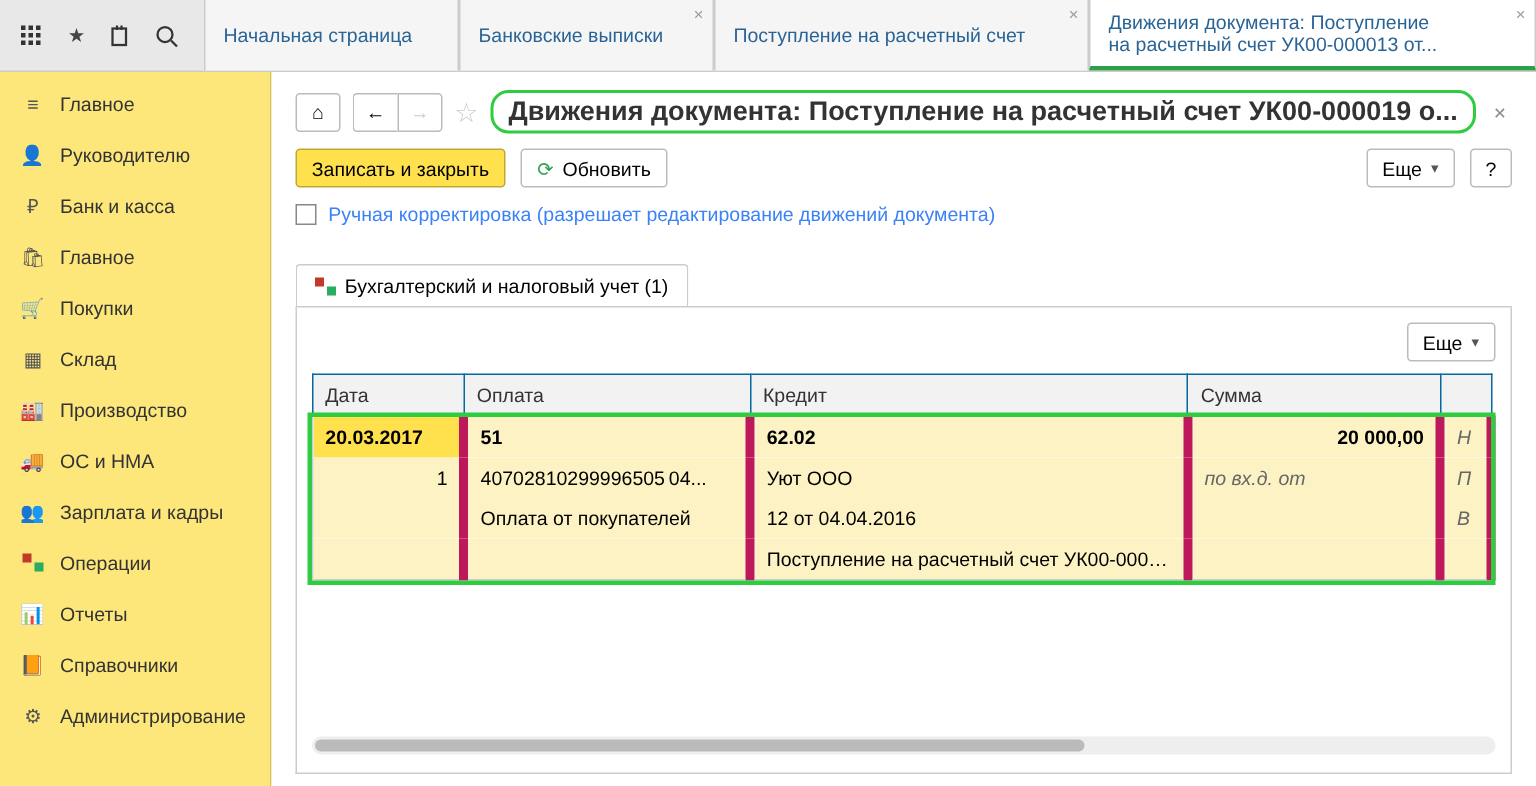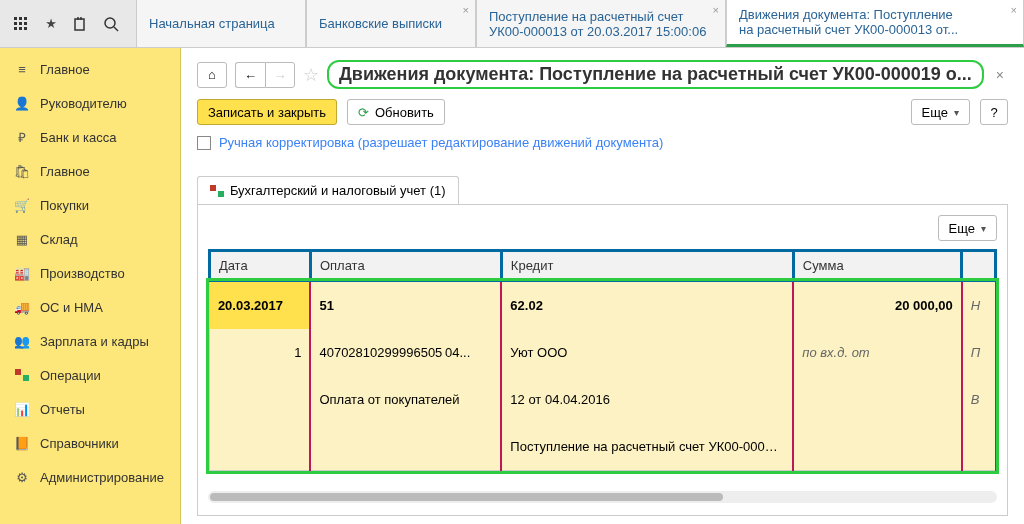--- a/index.html
+++ b/index.html
@@ -37,22 +37,22 @@
 
 .chk-row { display: flex; align-items: flex-end; gap: 8px; margin-bottom: 26px; color: #3b82f6; }
 .chk { width: 14px; height: 14px; border: 1px solid #888; background: #fff; }
 
 .subtabs { display: flex; border-bottom: 1px solid #ccc; }
 .subtab { border: 1px solid #ccc; border-bottom: none; padding: 6px 12px; background: #fff; border-radius: 3px 3px 0 0; display: flex; align-items: center; gap: 6px; cursor: pointer; }
 
 .content-area { flex: 1; border: 1px solid #ccc; border-top: none; padding: 10px 10px 12px 10px; display: flex; flex-direction: column; overflow: hidden; }
 .content-toolbar { display: flex; justify-content: flex-end; margin-bottom: 8px; }
 .tbl { border: 1px solid #ccc; border-collapse: collapse; width: 100%; table-layout: fixed; }
-.tbl th { background: #f2f2f2; border: 3px solid #0369a1; padding: 6px 8px; text-align: left; font-weight: normal; color: #333; }
-.tbl td { border-left: 1px solid #ccc; border-right: 2px solid #be185d; padding: 16px 8px; vertical-align: top; white-space: nowrap; overflow: hidden; text-overflow: ellipsis; }
+.tbl th { background: #f2f2f2; border: 1px solid #0369a1; padding: 6px 8px; text-align: left; font-weight: normal; color: #333; }
+.tbl td { border-left: 1px solid #ccc; border-right: 6px solid #be185d; padding: 6px 8px; vertical-align: top; white-space: nowrap; overflow: hidden; text-overflow: ellipsis; }
 .highlight-wrap { outline: 3px solid #2ecc40; }
 .row-yellow td { background: #fcf2c4; }
 .date-cell { background: #ffe04d !important; font-weight: bold; }
 .bold { font-weight: bold; }
 .right { text-align: right; }
 .italic { font-style: italic; color: #666; }
 .rownum { text-align: right; padding-right: 10px; }
 
 .hscroll { height: 12px; background: #eee; border-radius: 6px; margin-top: 10px; position: relative; }
 .hscroll-thumb { position: absolute; left: 2px; top: 2px; height: 8px; width: 65%; background: #bbb; border-radius: 4px; }
@@ -101,21 +101,20 @@
   <div class="tabs">
     <div class="tab" style="width:170px">
       <div class="tab-line1">Начальная страница</div>
     </div>
     <div class="tab" style="width:170px">
       <div class="tab-line1">Банковские выписки</div>
       <span class="tab-close">×</span>
     </div>
     <div class="tab" style="width:250px">
       <div class="tab-line1">Поступление на расчетный счет</div>
-      <div class="tab-line2">УК00-000013 от 20.03.2017 15:00:06</div>
       <span class="tab-close">×</span>
     </div>
     <div class="tab active" style="width:298px">
       <div class="tab-line1">Движения документа: Поступление</div>
       <div class="tab-line2">на расчетный счет УК00-000013 от...</div>
       <span class="tab-close">×</span>
     </div>
   </div>
 </div>
 

